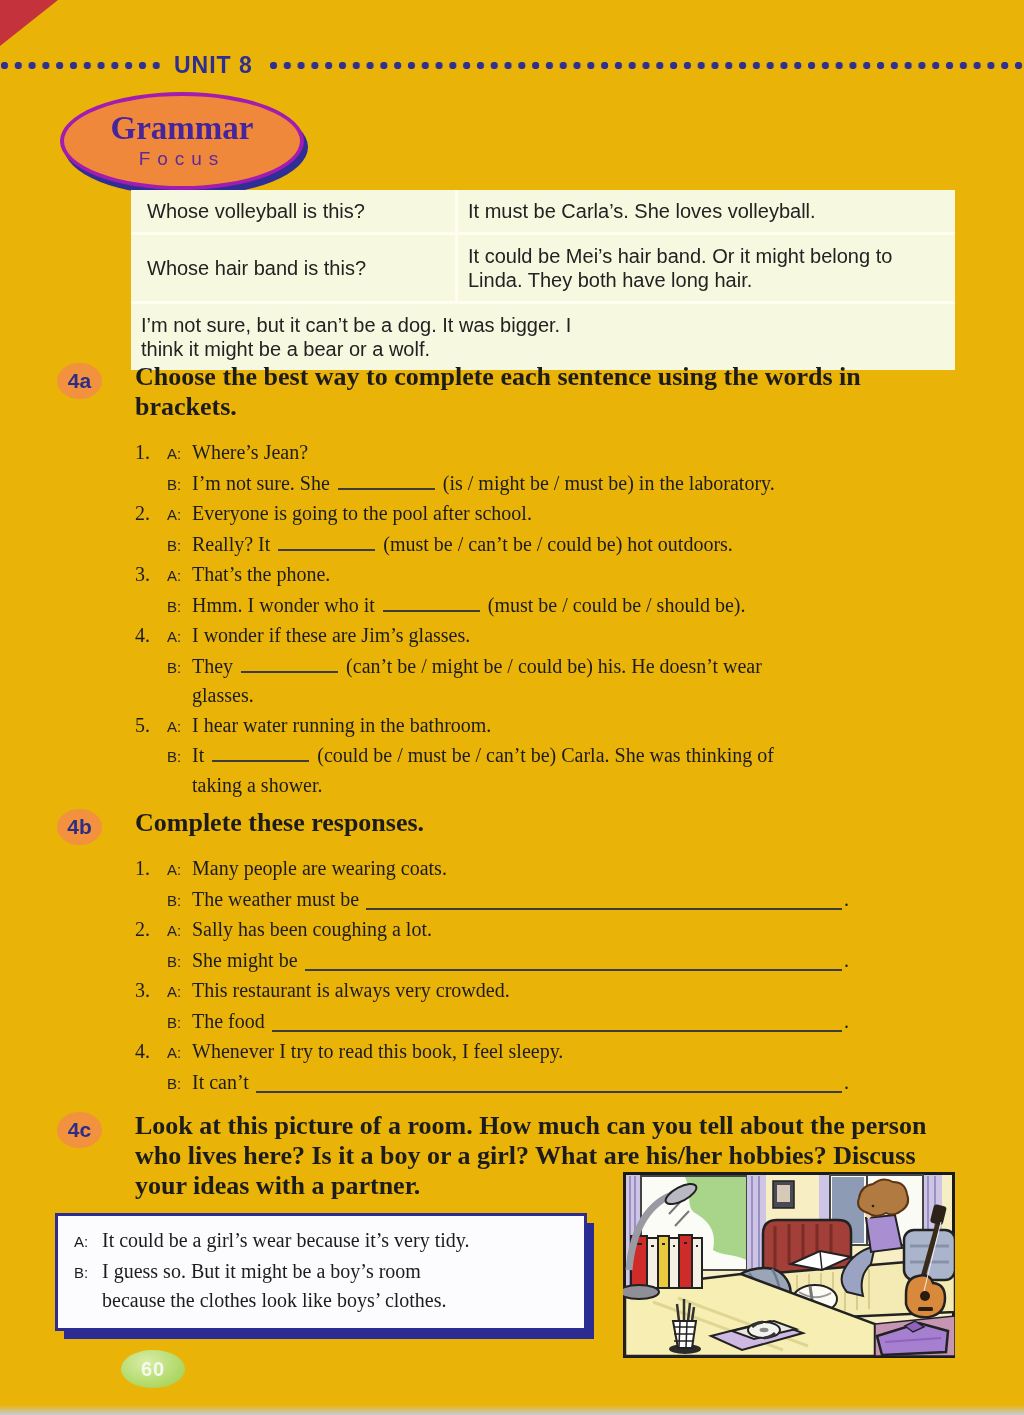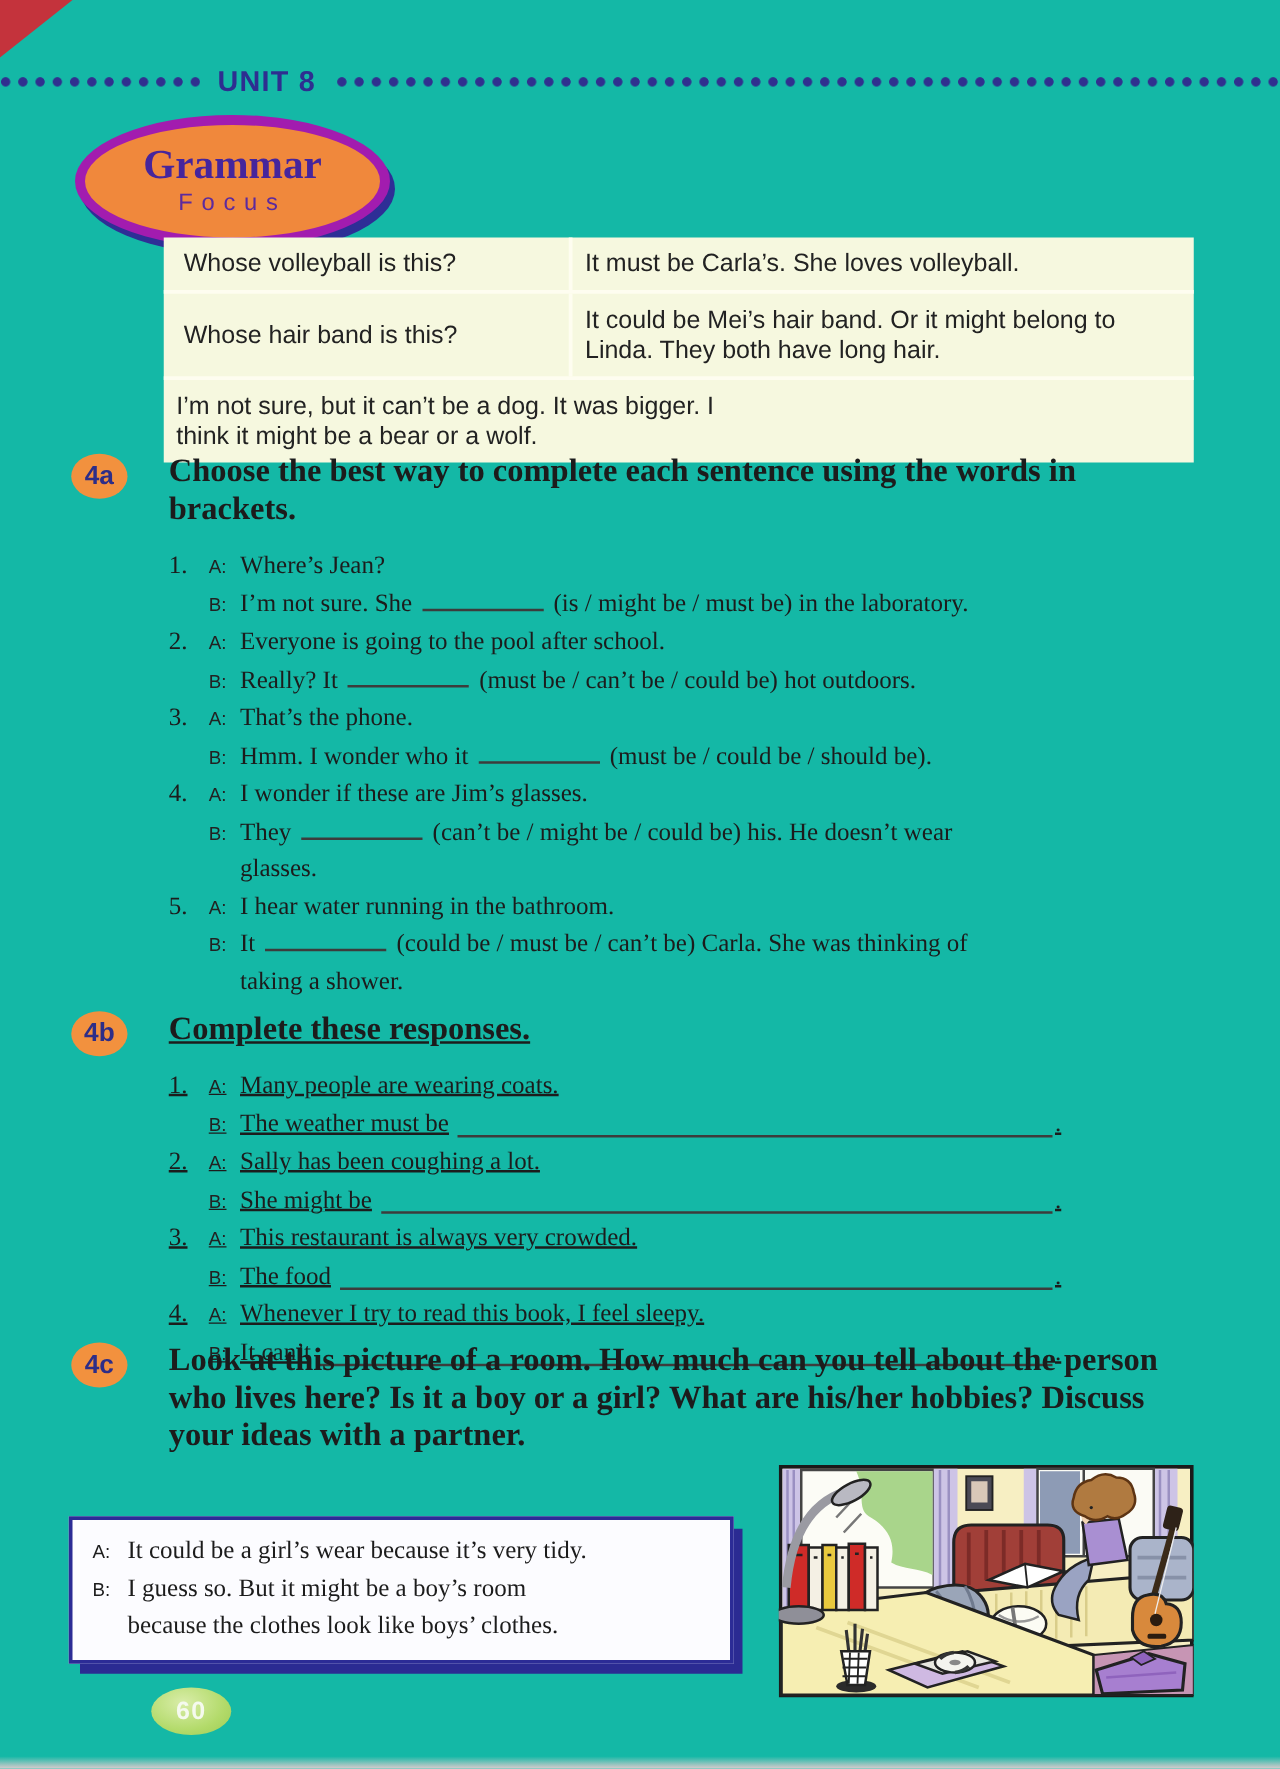--- a/index.html
+++ b/index.html
@@ -1,34 +1,34 @@
 <!DOCTYPE html>
 <html><head>
 <meta charset="utf-8">
 <style>
   html,body{margin:0;padding:0;background:#e8e8e4;}
-  .page{position:relative;width:1024px;height:1415px;background:#14b8a6;overflow:hidden;
+  .page{position:relative;width:1024px;height:1415px;background:#eab308;overflow:hidden;
         font-family:"Liberation Serif",serif;color:#1c1c1c;margin:0 auto;}
 
   
   .corner{position:absolute;top:0;left:0;width:0;height:0;
           border-top:46px solid #c4333c;border-right:58px solid transparent;}
 
   
   .unit-rule{position:absolute;top:52px;left:0;right:0;display:flex;align-items:center;height:26px;}
   .dots{height:9px;background-image:radial-gradient(circle at 4.5px 4.5px,#30308f 3.4px,rgba(0,0,0,0) 4px);
         background-size:13.8px 9px;background-repeat:repeat-x;}
   .dots-left{width:160px;}
   .dots-right{flex:1;}
   .unit-label{font-family:"Liberation Sans",sans-serif;font-weight:bold;font-size:23px;
               color:#2e2e90;margin:0 16px 0 14px;letter-spacing:1px;white-space:nowrap;}
 
   
   .gf-badge{position:absolute;left:60px;top:92px;width:236px;height:90px;background:#f0883c;
-            border:8px solid #a21caf;border-radius:50%;box-shadow:4px 6px 0 0 #2e2e96;
+            border:4px solid #a21caf;border-radius:50%;box-shadow:4px 6px 0 0 #2e2e96;
             display:flex;flex-direction:column;align-items:center;justify-content:center;}
   .gf-line1{font-family:"Liberation Serif",serif;font-weight:bold;font-size:33px;color:#46259c;line-height:1;}
   .gf-line2{font-family:"Liberation Sans",sans-serif;font-weight:normal;font-size:19px;color:#5c2a9e;
             letter-spacing:7px;margin-top:3px;}
 
   
   .gtable{position:absolute;left:131px;top:190px;width:824px;background:#f6f8df;
           font-family:"Liberation Sans",sans-serif;font-size:20px;color:#222;}
   .gtable .trow{display:flex;border-bottom:3px solid #fefdf0;}
   .gtable .trow:last-child{border-bottom:none;}
@@ -168,21 +168,21 @@
   </div>
   <div class="qa-row">
     <div class="qa-num"></div>
     <div class="qa-label">B:</div>
     <div class="qa-text">It <span class="blank-short"></span> (could be / must be / can’t be) Carla. She was thinking of
 taking a shower.</div>
   </div>
 </div>
   </div>
 
-  <div class="section" style="top:808px;text-decoration:underline;">
+  <div class="section" style="top:808px;">
     <div class="sec-badge">4b</div>
     <div class="sec-title">Complete these responses.</div>
     <div class="qa-items narrow" id="items-4b">
   <div class="qa-row">
     <div class="qa-num">1.</div>
     <div class="qa-label">A:</div>
     <div class="qa-text">Many people are wearing coats.</div>
   </div>
   <div class="qa-row">
     <div class="qa-num"></div>
@@ -234,21 +234,21 @@
     <div class="qa-label">B:</div>
     <div class="qa-text b-flex">
             <span class="pre">It can’t</span>
             <span class="blank-long"></span>
             <span>.</span>
           </div>
   </div>
 </div>
   </div>
 
-  <div class="section" style="top:1073px;">
+  <div class="section" style="top:1111px;">
     <div class="sec-badge">4c</div>
     <div class="sec-title">Look at this picture of a room. How much can you tell about the person
 who lives here? Is it a boy or a girl? What are his/her hobbies? Discuss
 your ideas with a partner.</div>
   </div>
 
   <div class="dlg-box">
     <div class="dlg-row">
       <div class="dlg-label">A:</div>
       <div class="dlg-text">It could be a girl’s wear because it’s very tidy.</div>

